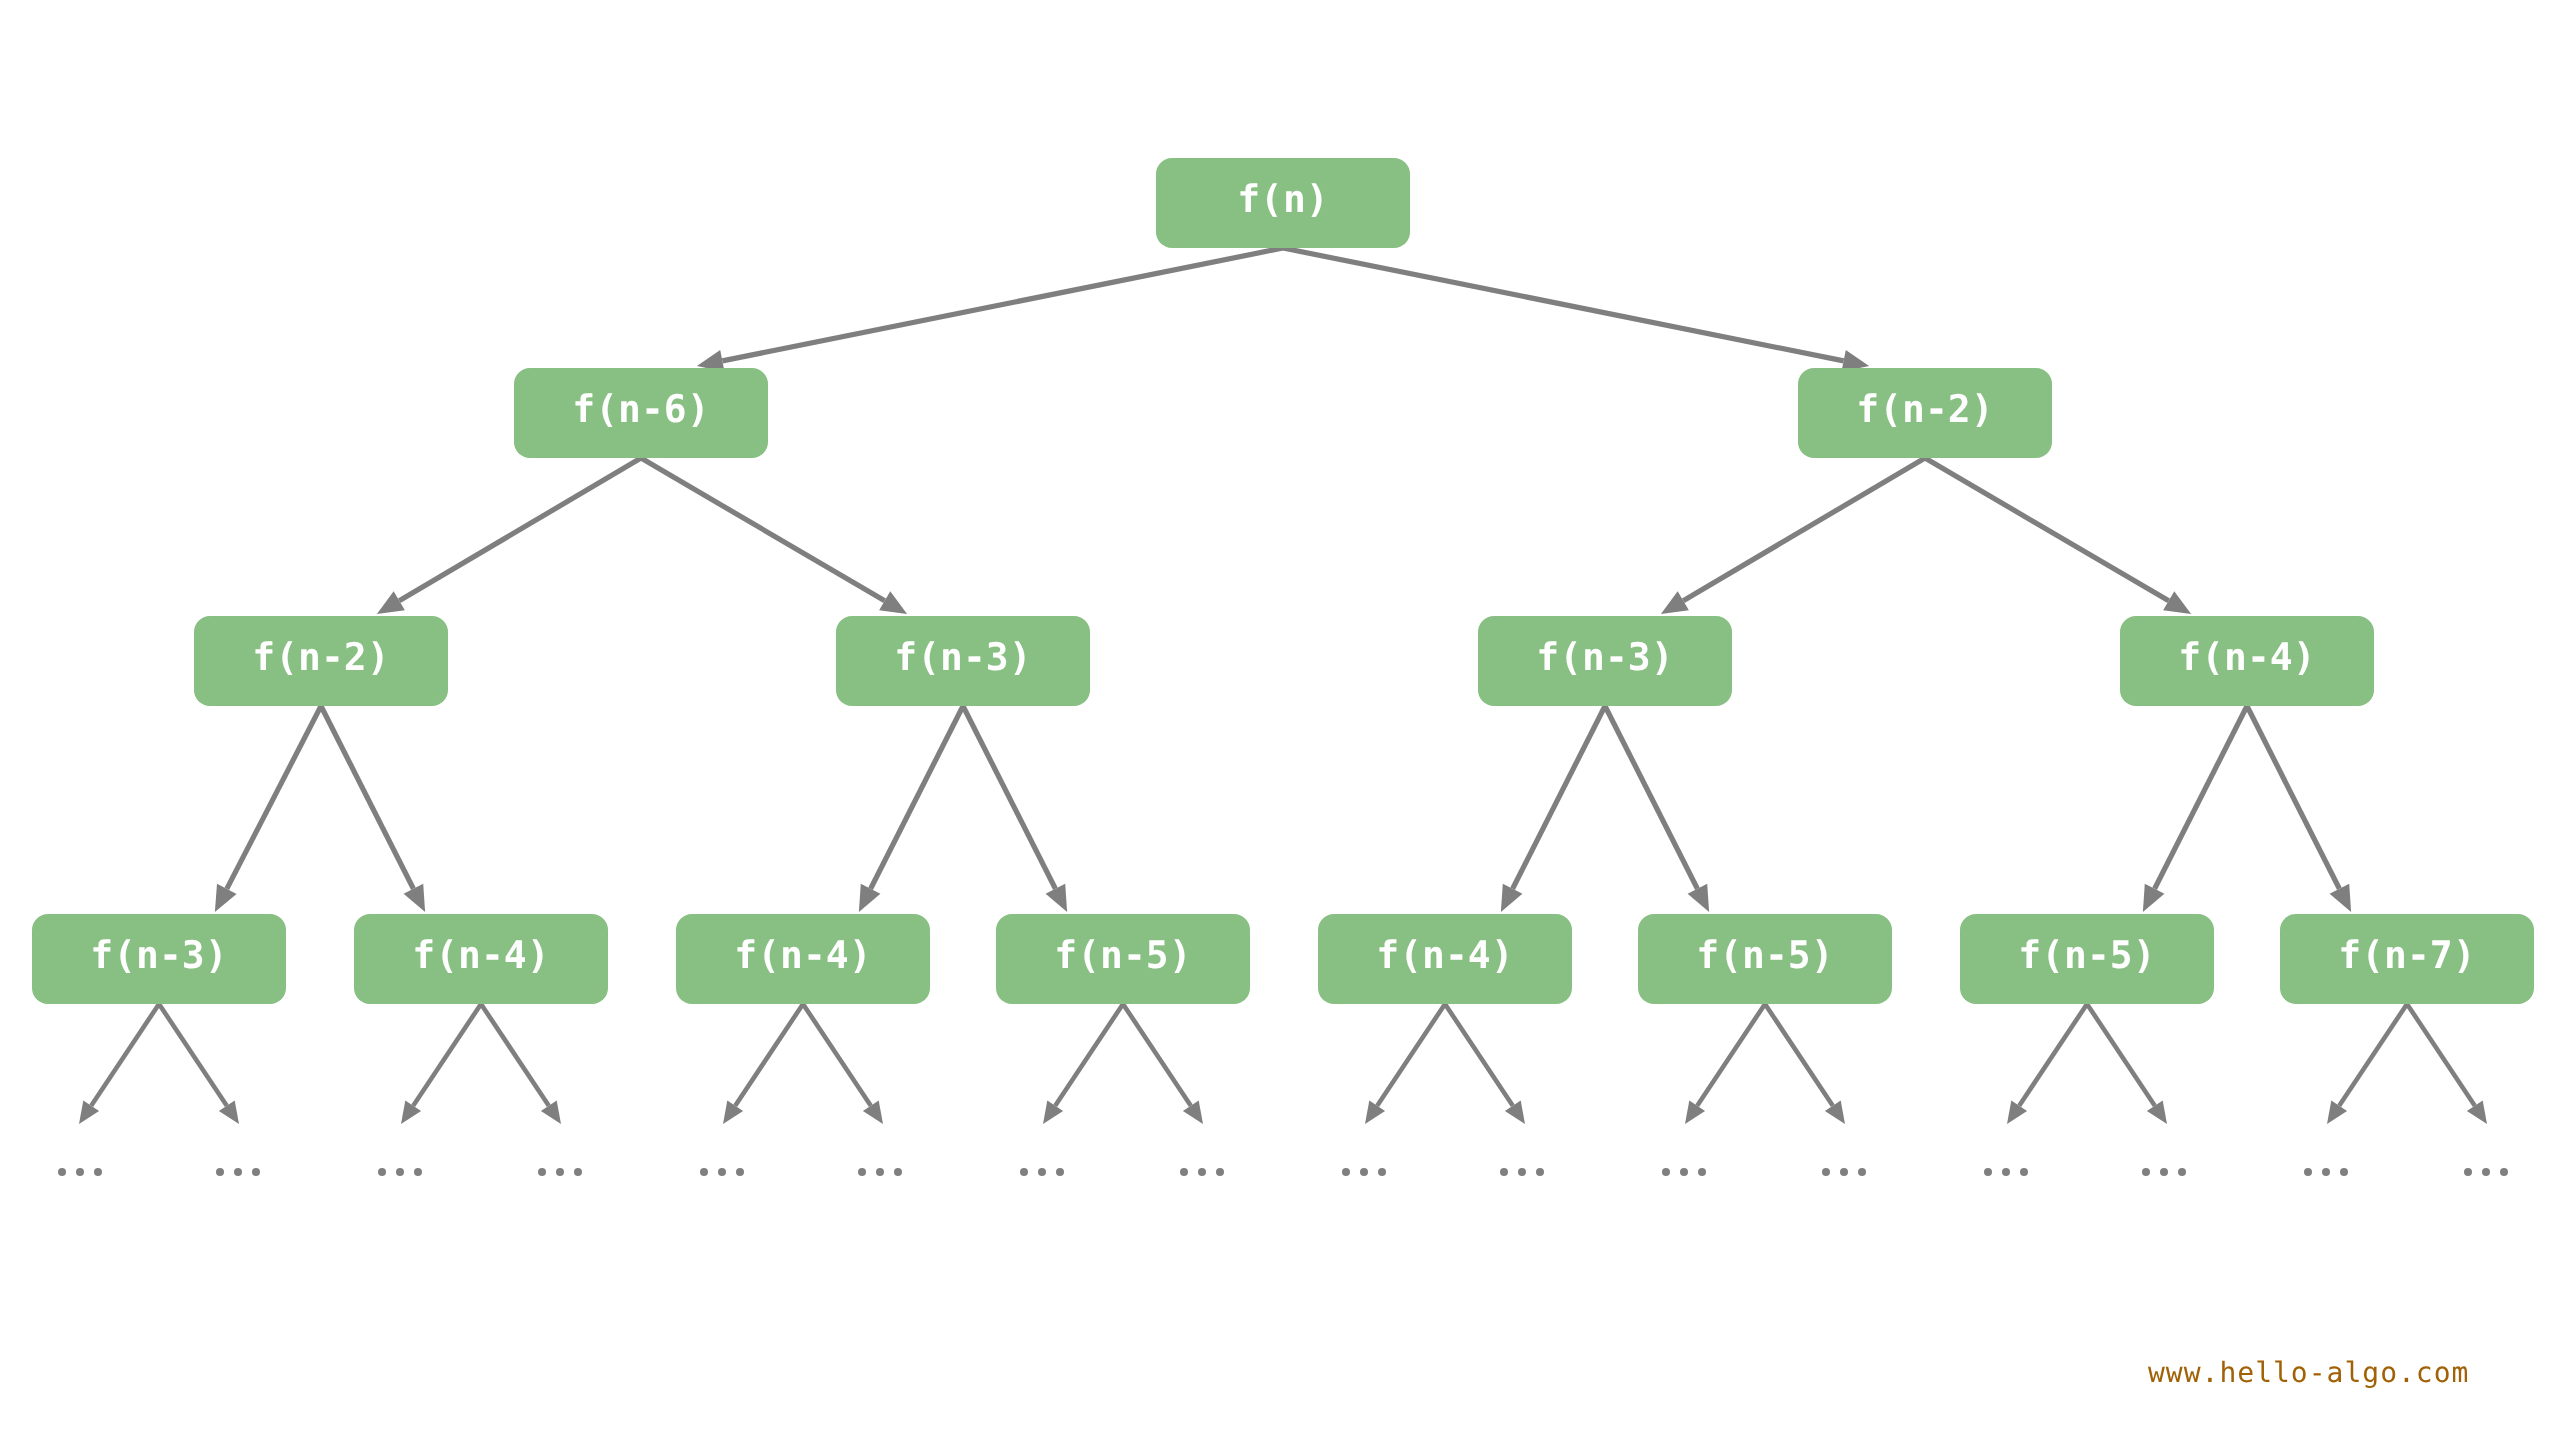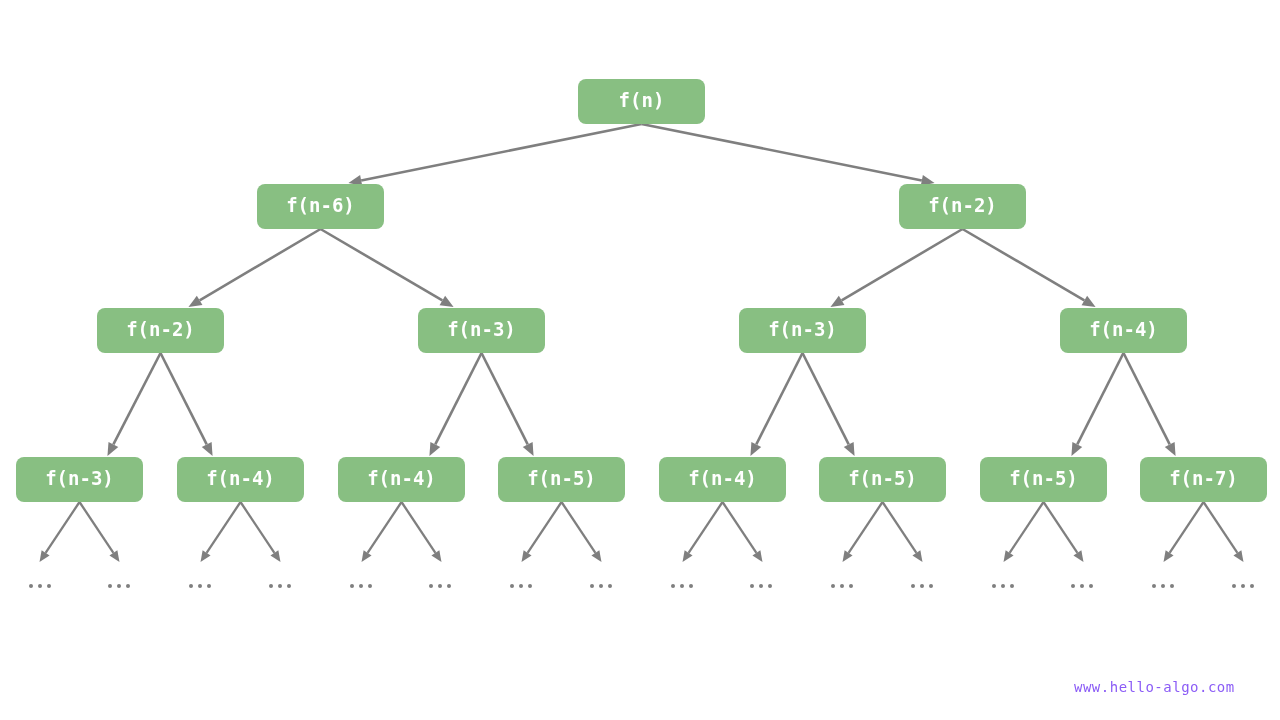--- a/index.html
+++ b/index.html
@@ -61,21 +61,21 @@
     display: block;
     width: 4px;
     height: 4px;
     border-radius: 50%;
     background: #7f7f7f;
   }
   .watermark {
     position: absolute;
     font-family: "DejaVu Sans Mono", monospace;
     font-size: 14px;
-    color: #8b5cf6;
+    color: #a16207;
     letter-spacing: 0.5px;
     white-space: nowrap;
     user-select: none;
     text-align: center;
   }
 </style>
 </head>
 <body>
 
 <div id="canvas">

